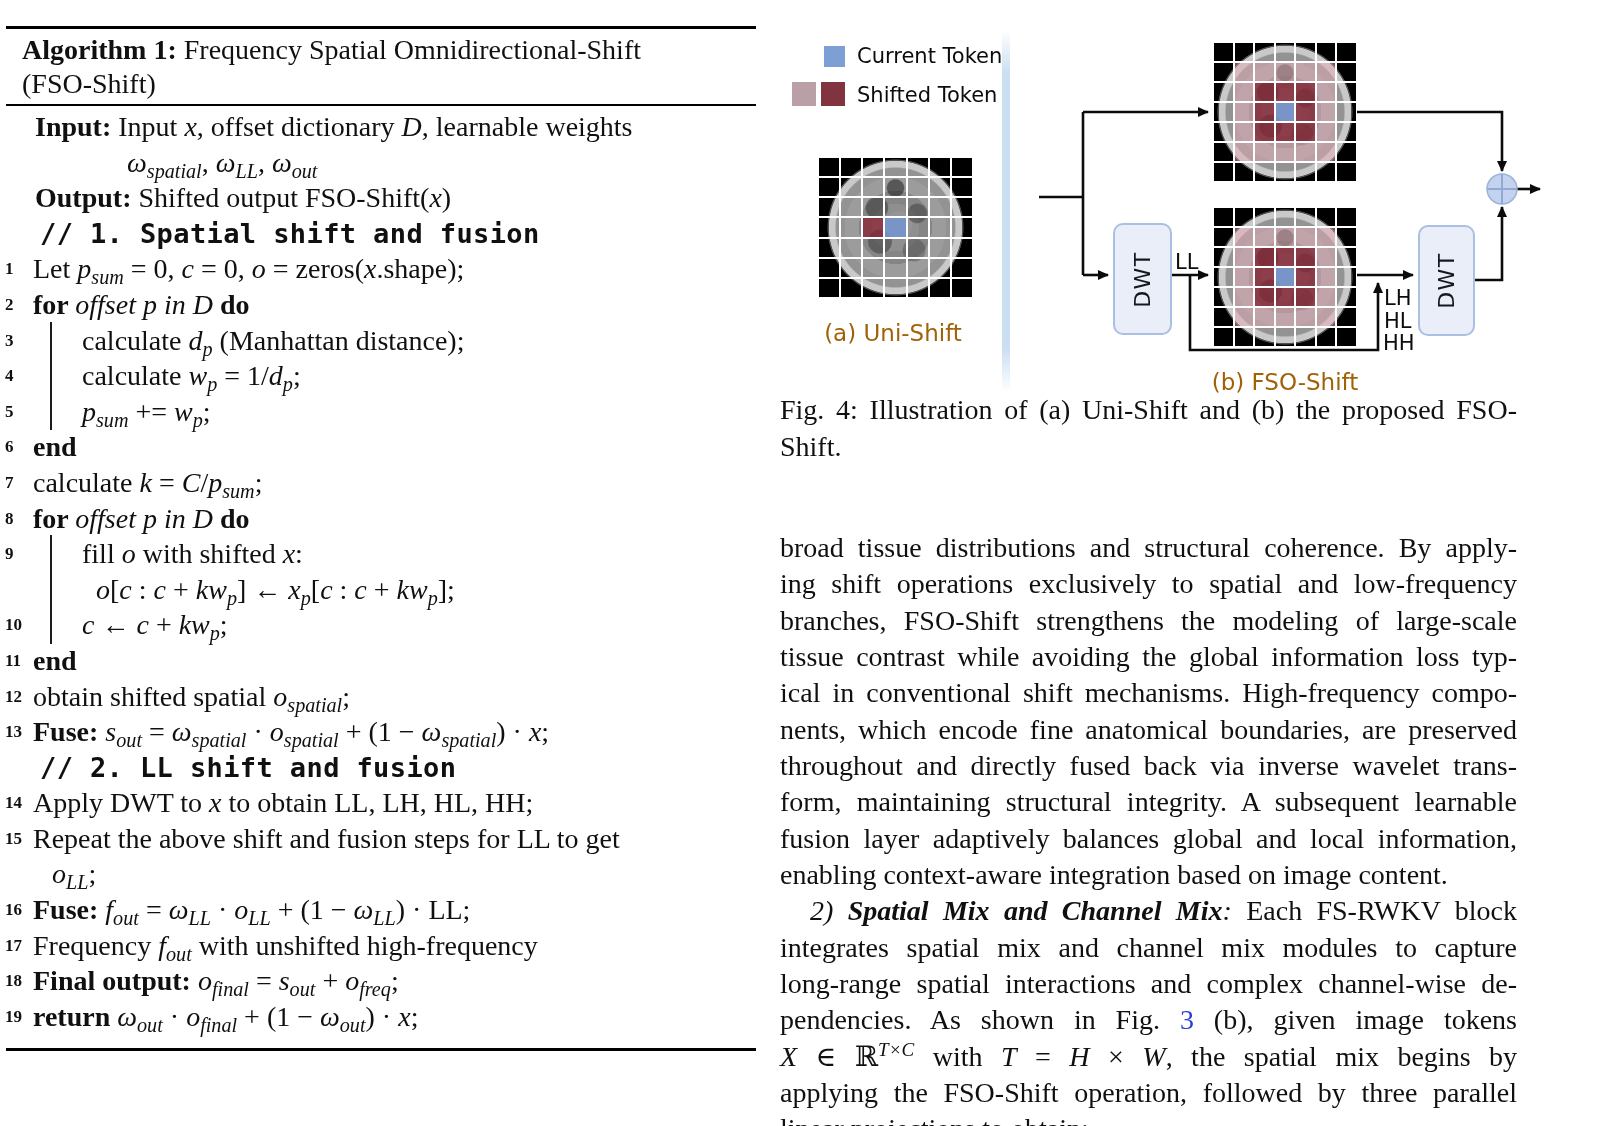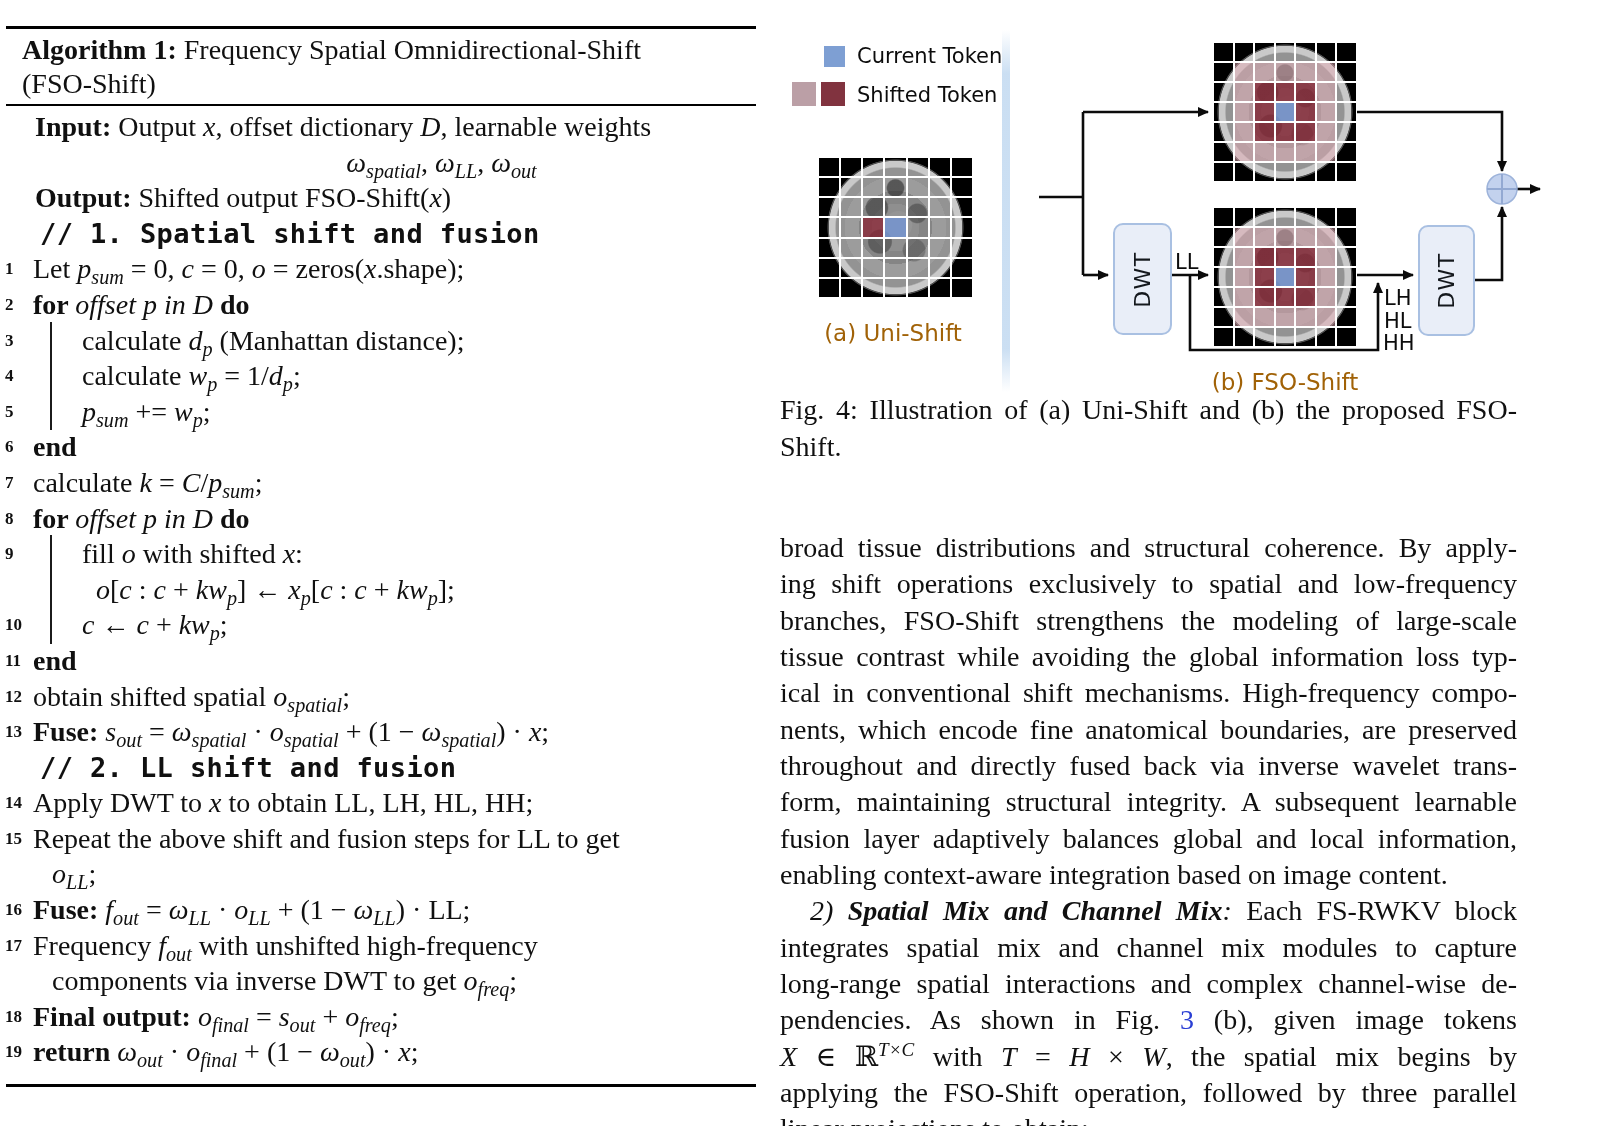--- a/index.html
+++ b/index.html
@@ -12,21 +12,21 @@
   .r1{height:3px;margin-top:26px;}
   .r2{height:2px;}
   .r3{height:3px;margin-top:14px;}
   #alg-title{font-size:28px;line-height:34px;padding:4px 0 3px 16px;}
   #alg-lines{padding-top:3px;}
   .alg-row{position:relative;height:35.6px;line-height:35.6px;font-size:28px;white-space:nowrap;}
   .alg-num{position:absolute;left:-1px;top:0;font-size:17px;font-weight:bold;line-height:35.6px;}
   .alg-c{position:relative;height:100%;}
   .i0{padding-left:27px;}  .ic{padding-left:34px;}
   .i1{padding-left:76px;}  .i2{padding-left:90px;}
-  .i3{padding-left:46px;}  .ih{padding-left:29px;}  .ihc{padding-left:121px;text-align:center;}
+  .i3{padding-left:46px;}  .ih{padding-left:29px;}  .ihc{padding-left:121px;}
   .bar::before{content:"";position:absolute;left:44px;top:-1px;bottom:-1px;width:2px;background:#1b1b1b;}
 
   
   .sp{} 
   .sk{font-weight:bold;}
   .si{font-style:italic;}
   .ss{font-style:italic;font-size:0.72em;vertical-align:-0.3em;line-height:0;}
   .sm{font-family:"DejaVu Sans Mono",monospace;font-weight:bold;font-size:27px;letter-spacing:0.4px;}
   .sb{font-weight:bold;font-style:italic;}
   .sl{color:var(--link,#2a3fd4);}
@@ -76,21 +76,21 @@
 
   <div id="alg">
     <div class="rule r1"></div>
     <div id="alg-title">
       <div><span class="sk">Algorithm 1:</span><span class="sp"> Frequency Spatial Omnidirectional-Shift</span></div>
       <div>(FSO-Shift)</div>
     </div>
     <div class="rule r2"></div>
     <div id="alg-lines">
         <div class="alg-row">
-          <div class="alg-c ih"><span class="sk">Input:</span><span class="sp"> Output </span><span class="si">x</span><span class="sp">, offset dictionary </span><span class="si">D</span><span class="sp">, learnable weights</span></div>
+          <div class="alg-c ih"><span class="sk">Input:</span><span class="sp"> Input </span><span class="si">x</span><span class="sp">, offset dictionary </span><span class="si">D</span><span class="sp">, learnable weights</span></div>
         </div>
         <div class="alg-row">
           <div class="alg-c ihc"><span class="si">ω</span><span class="ss">spatial</span><span class="sp">, </span><span class="si">ω</span><span class="ss">LL</span><span class="sp">, </span><span class="si">ω</span><span class="ss">out</span></div>
         </div>
         <div class="alg-row">
           <div class="alg-c ih"><span class="sk">Output:</span><span class="sp"> Shifted output FSO-Shift(</span><span class="si">x</span><span class="sp">)</span></div>
         </div>
         <div class="alg-row">
           <div class="alg-c ic"><span class="sm">// 1. Spatial shift and fusion</span></div>
         </div>
@@ -163,23 +163,20 @@
         <div class="alg-row">
           <div class="alg-c i3"><span class="si">o</span><span class="ss">LL</span><span class="sp">;</span></div>
         </div>
         <div class="alg-row">
           <span class="alg-num">16</span>
           <div class="alg-c i0"><span class="sk">Fuse: </span><span class="si">f</span><span class="ss">out</span><span class="sp"> = </span><span class="si">ω</span><span class="ss">LL</span><span class="sp"> · </span><span class="si">o</span><span class="ss">LL</span><span class="sp"> + (1 − </span><span class="si">ω</span><span class="ss">LL</span><span class="sp">) · LL;</span></div>
         </div>
         <div class="alg-row">
           <span class="alg-num">17</span>
           <div class="alg-c i0"><span class="sp">Frequency </span><span class="si">f</span><span class="ss">out</span><span class="sp"> with unshifted high-frequency</span></div>
-        </div>
-        <div class="alg-row">
-          <div class="alg-c i3"><span class="sp">components via inverse DWT to get </span><span class="si">o</span><span class="ss">freq</span><span class="sp">;</span></div>
         </div>
         <div class="alg-row">
           <span class="alg-num">18</span>
           <div class="alg-c i0"><span class="sk">Final output: </span><span class="si">o</span><span class="ss">final</span><span class="sp"> = </span><span class="si">s</span><span class="ss">out</span><span class="sp"> + </span><span class="si">o</span><span class="ss">freq</span><span class="sp">;</span></div>
         </div>
         <div class="alg-row">
           <span class="alg-num">19</span>
           <div class="alg-c i0"><span class="sk">return </span><span class="si">ω</span><span class="ss">out</span><span class="sp"> · </span><span class="si">o</span><span class="ss">final</span><span class="sp"> + (1 − </span><span class="si">ω</span><span class="ss">out</span><span class="sp">) · </span><span class="si">x</span><span class="sp">;</span></div>
         </div>
       </div>

